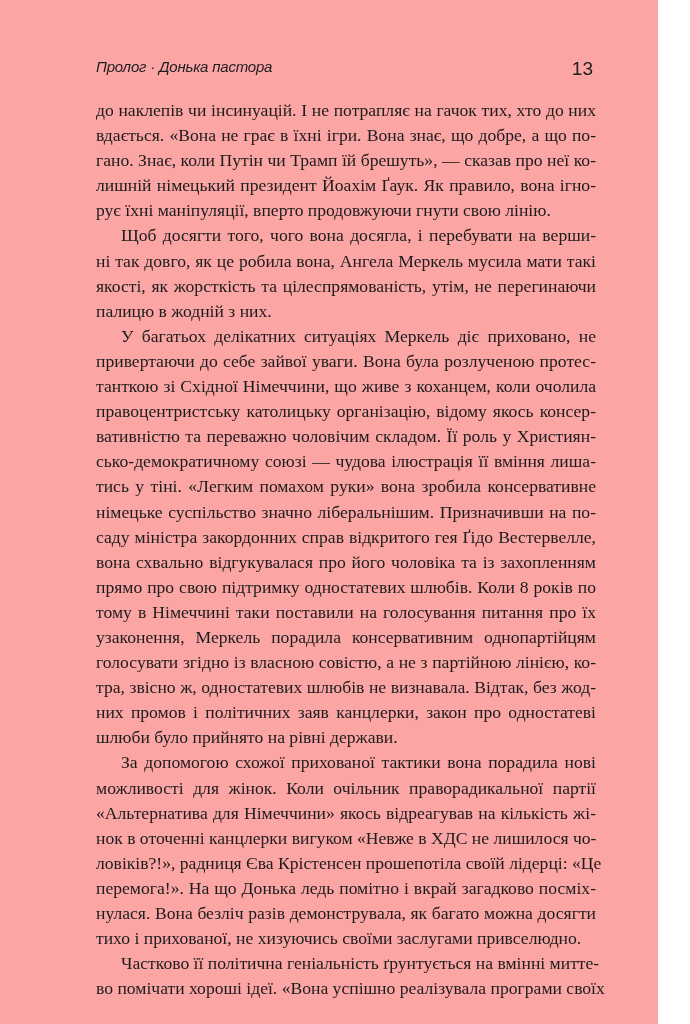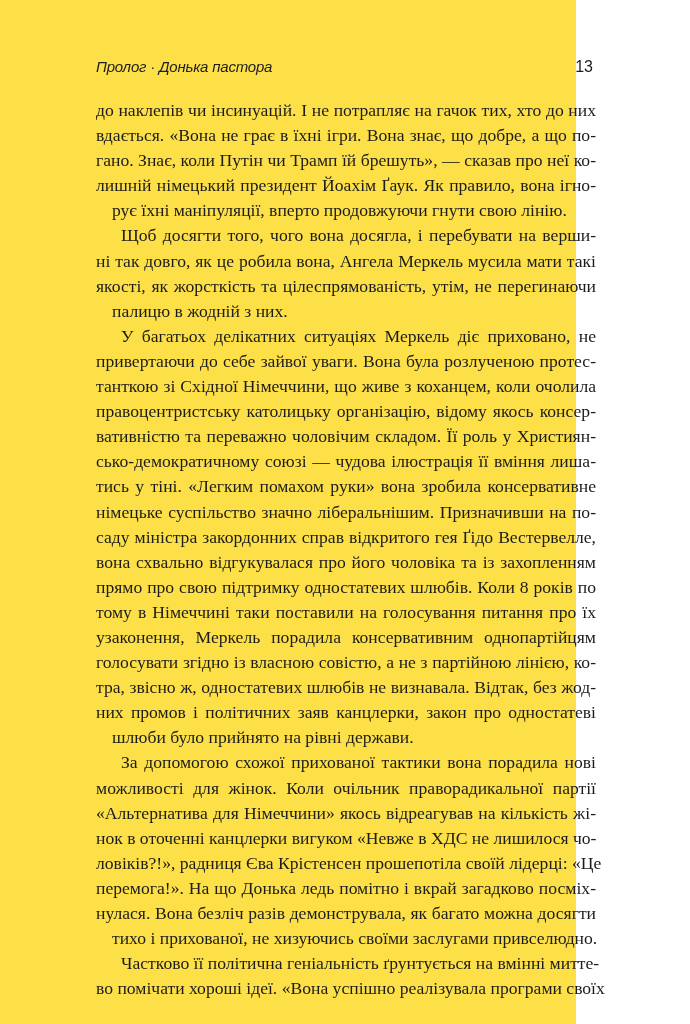--- a/index.html
+++ b/index.html
@@ -1,36 +1,36 @@
 <!DOCTYPE html>
 <html><head>
   <meta charset="utf-8">
   <style>
     html, body { margin: 0; padding: 0; background: #ffffff; }
     body { width: 690px; height: 1024px; position: relative; overflow: hidden; }
-    .page { position: absolute; left: 0; top: 0; width: 576px; height: 1024px; background: #fde047; }
+    .page { position: absolute; left: 0; top: 0; width: 658px; height: 1024px; background: #fca5a5; }
     .running-head {
       position: absolute; left: 96px; top: 58px; width: 500px;
       font-family: "Liberation Sans", sans-serif; font-style: italic;
       font-size: 15px; color: #1e1e1e; letter-spacing: -0.2px;
     }
     .page-number {
       position: absolute; left: 553px; top: 58px; width: 40px; text-align: right;
-      font-family: "Liberation Sans", sans-serif; font-size: 16px; color: #1e1e1e;
+      font-family: "Liberation Sans", sans-serif; font-size: 19px; color: #1e1e1e;
     }
     .body-text {
       position: absolute; left: 96px; top: 98px; width: 500px;
       font-family: "Liberation Serif", serif; font-size: 17.6px; line-height: 25.1px;
       color: #1c1c1c;
     }
     .line {
       display: block; white-space: nowrap; text-align: justify; text-align-last: justify;
       height: 25.1px;
     }
-    .line.last { text-align-last: left; margin-left: 16px; }
+    .line.last { text-align-last: left; }
     .line.indent { padding-left: 25px; }
   </style>
 </head>
 <body>
 
 <div class="page">
   <div class="running-head">Пролог · Донька пастора</div>
   <div class="page-number">13</div>
 
   <div class="body-text">

